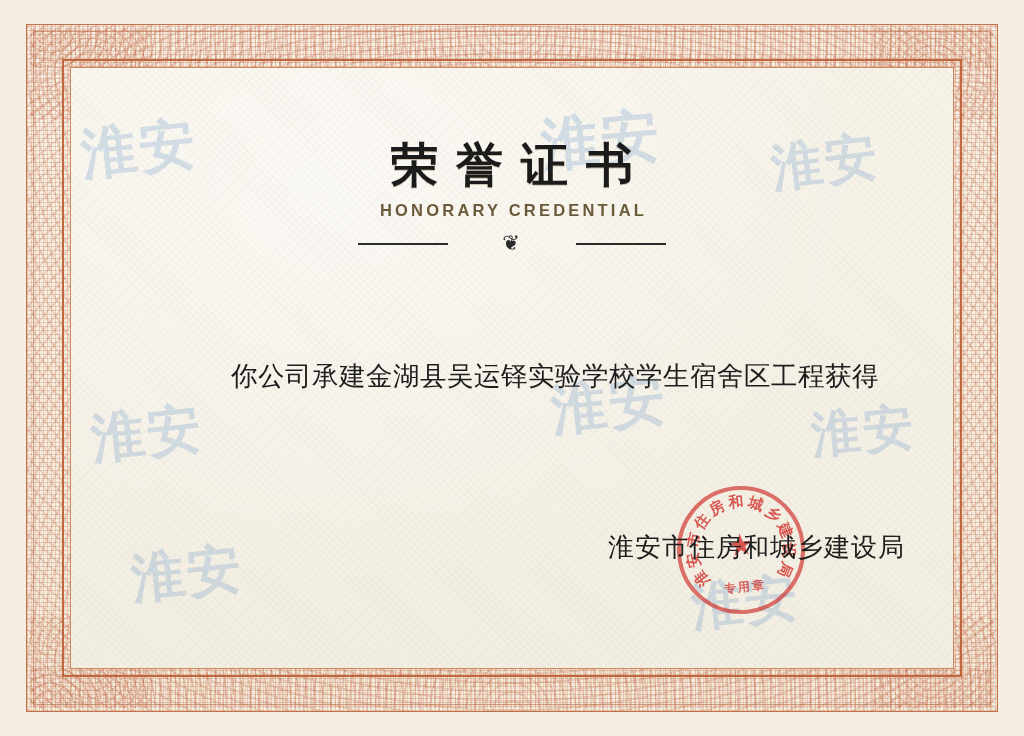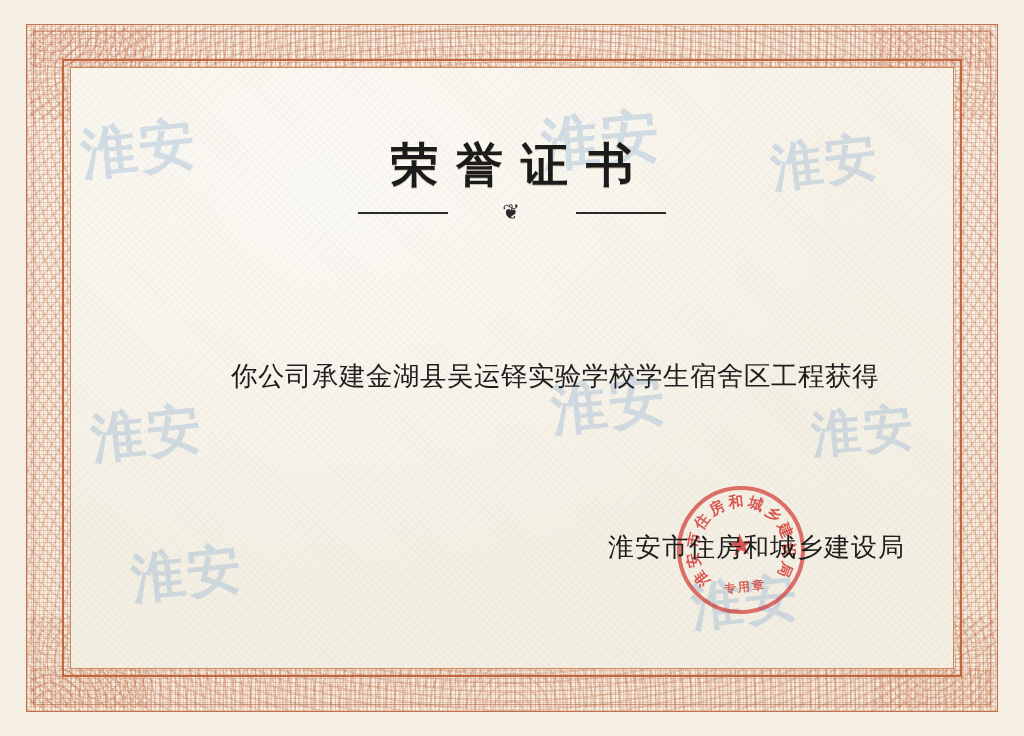--- a/index.html
+++ b/index.html
@@ -307,20 +307,21 @@
     <div class="watermark" style="left:470px; top:34px;  font-size:58px; transform:rotate(-5deg);">淮安</div>
     <div class="watermark" style="left:700px; top:60px;  font-size:52px; transform:rotate(-7deg);">淮安</div>
     <div class="watermark" style="left:20px;  top:330px; font-size:54px; transform:rotate(-6deg);">淮安</div>
     <div class="watermark" style="left:480px; top:300px; font-size:56px; transform:rotate(-6deg);">淮安</div>
     <div class="watermark" style="left:740px; top:330px; font-size:50px; transform:rotate(-5deg);">淮安</div>
     <div class="watermark" style="left:60px;  top:470px; font-size:54px; transform:rotate(-6deg);">淮安</div>
     <div class="watermark" style="left:620px; top:500px; font-size:52px; transform:rotate(-6deg);">淮安</div>
 
     <div class="title-zone">
       <div class="title-cn">荣誉证书</div>
+      <div class="title-en">HONORARY CREDENTIAL</div>
       <div class="flourish">
         <div class="bar l"></div>
         <div class="orn">❦</div>
         <div class="bar r"></div>
       </div>
     </div>
 
 
     <div class="body-text">
       <div class="body-line indent">你公司承建金湖县吴运铎实验学校学生宿舍区工程获得</div>

